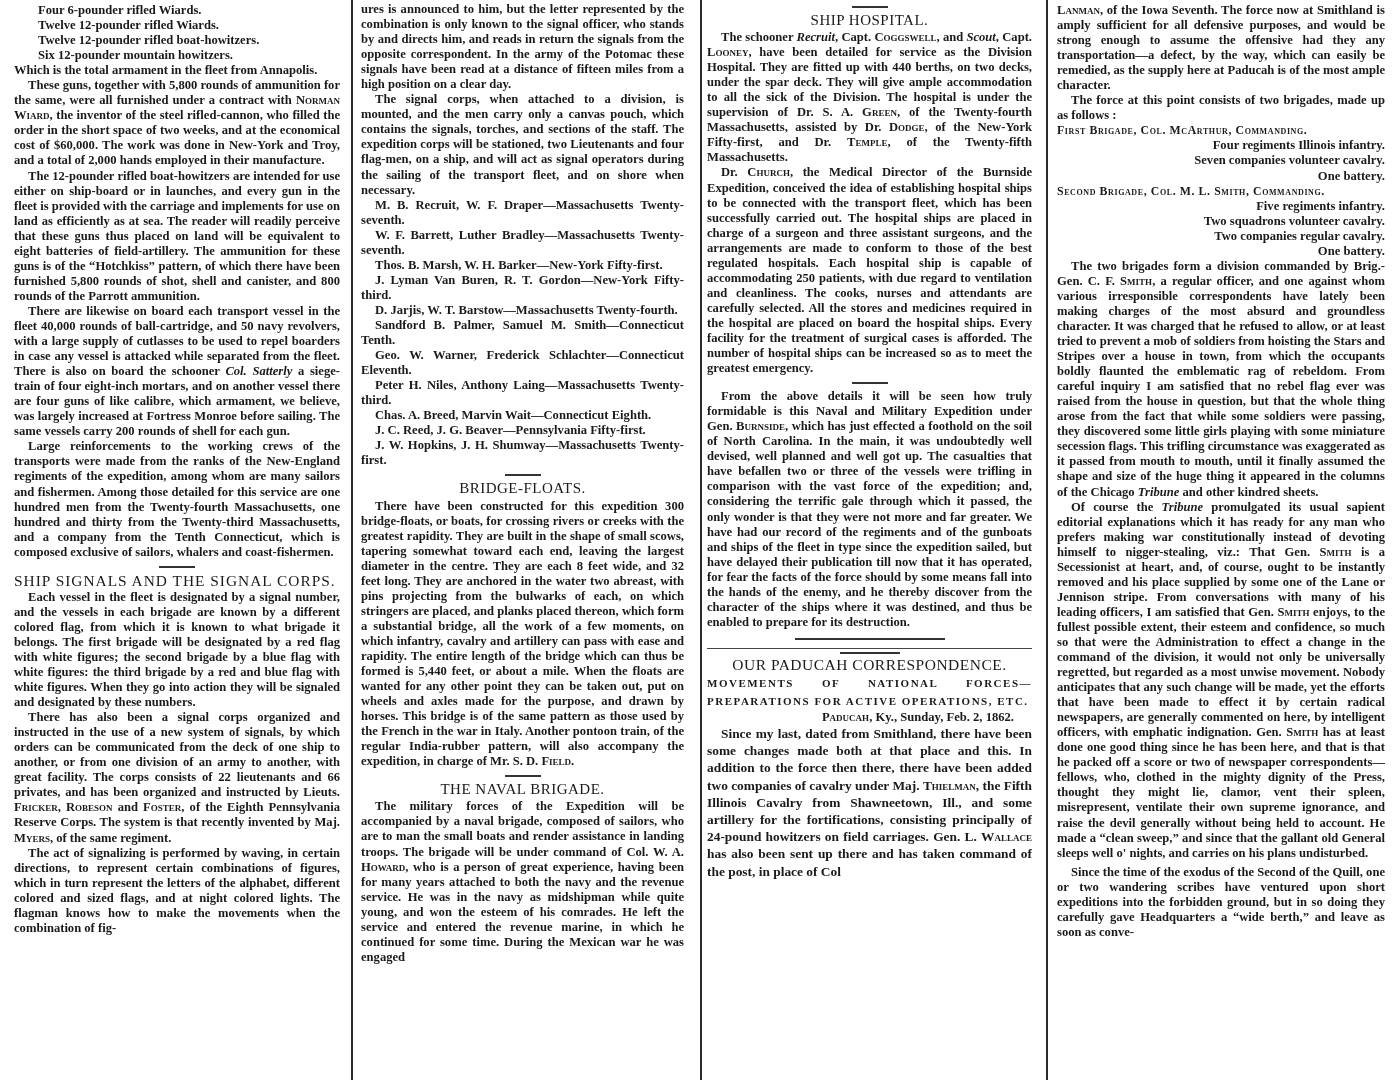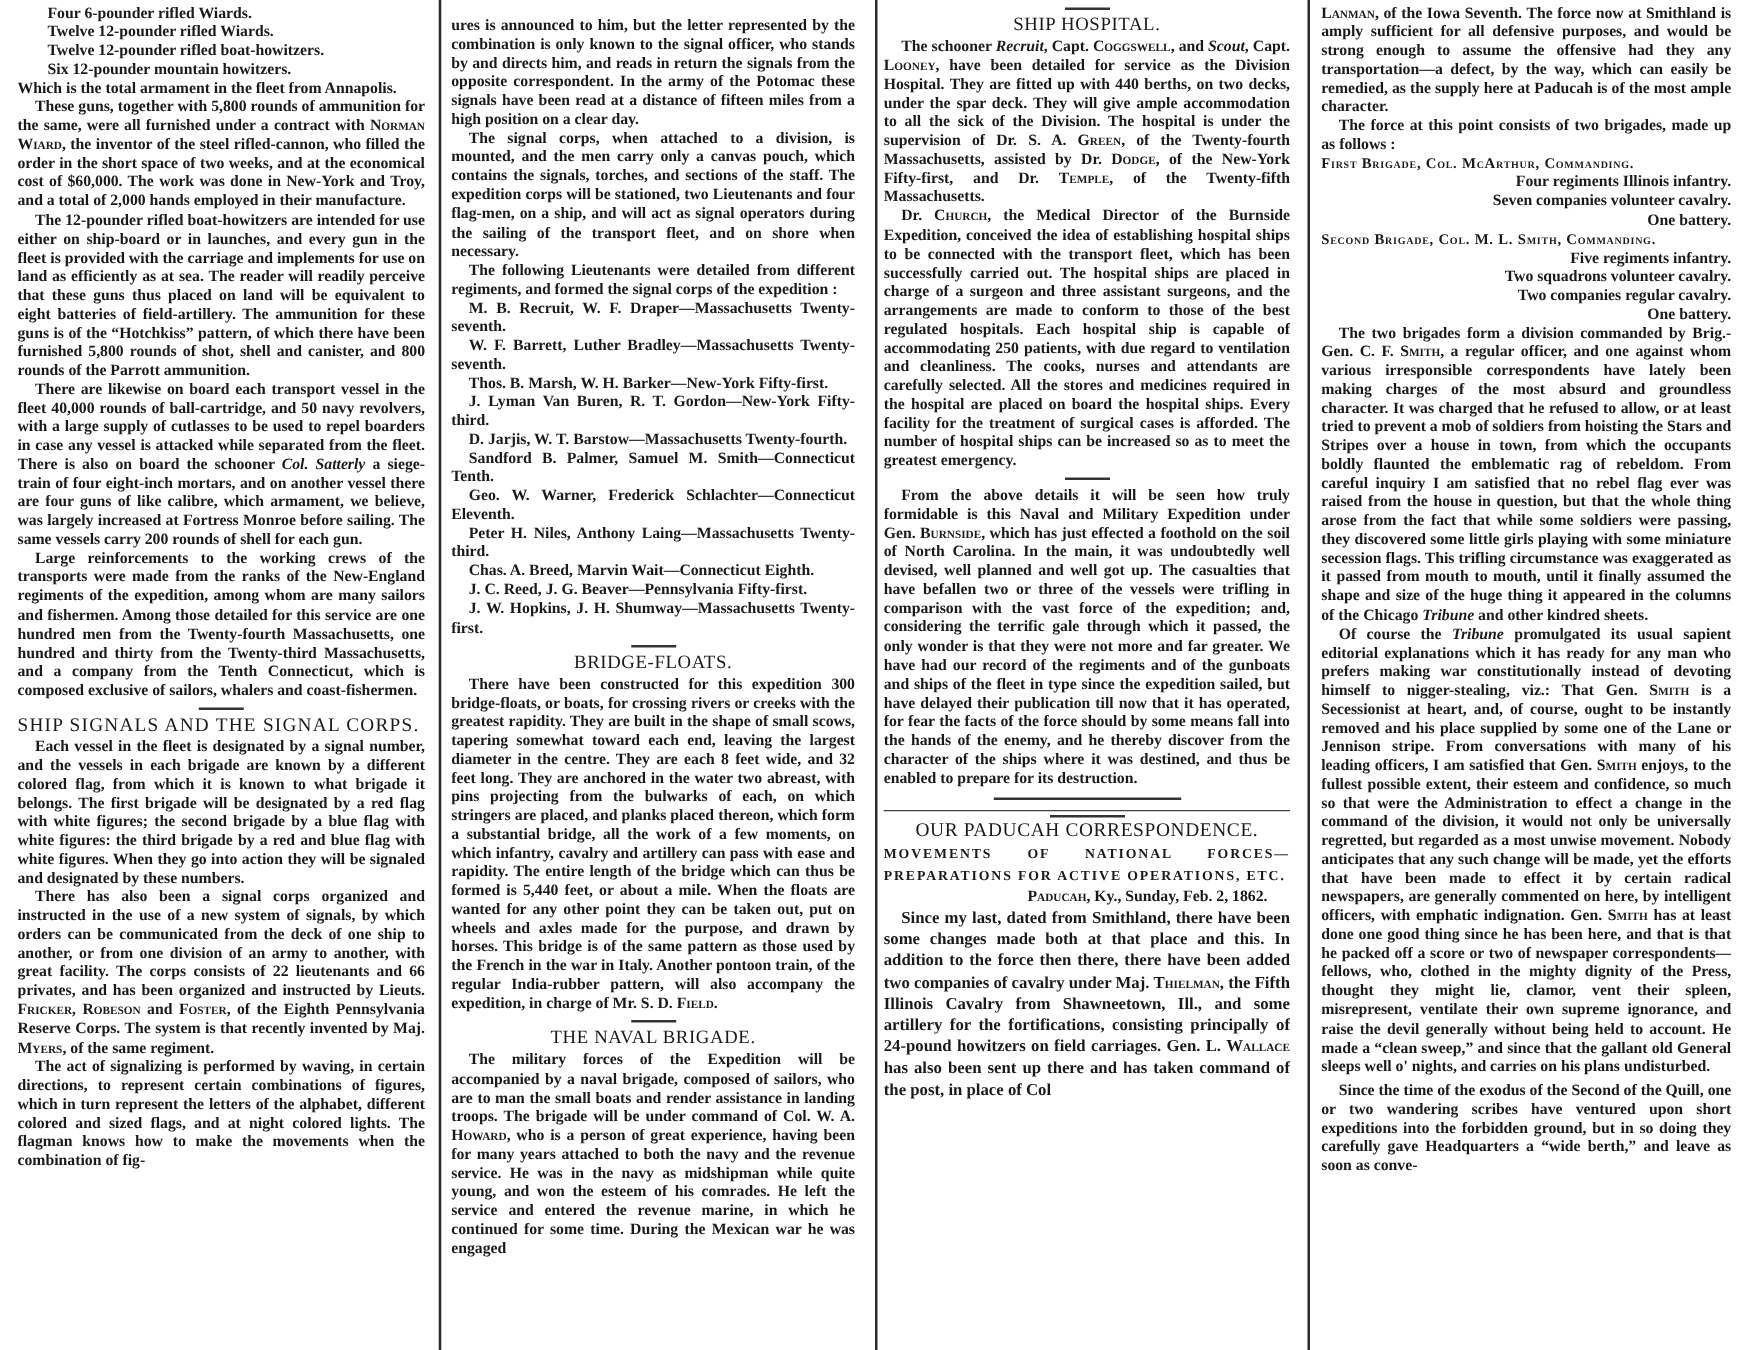--- a/index.html
+++ b/index.html
@@ -65,23 +65,22 @@
     <p><span>There are likewise on board each transport vessel in the fleet 40,000 rounds of ball-cartridge, and 50 navy revolvers, with a large supply of cutlasses to be used to repel boarders in case any vessel is attacked while separated from the fleet. There is also on board the schooner </span><i>Col. Satterly</i><span> a siege-train of four eight-inch mortars, and on another vessel there are four guns of like calibre, which armament, we believe, was largely increased at Fortress Monroe before sailing. The same vessels carry 200 rounds of shell for each gun.</span></p>
     <p>Large reinforcements to the working crews of the transports were made from the ranks of the New-England regiments of the expedition, among whom are many sailors and fishermen. Among those detailed for this service are one hundred men from the Twenty-fourth Massachusetts, one hundred and thirty from the Twenty-third Massachusetts, and a company from the Tenth Connecticut, which is composed exclusive of sailors, whalers and coast-fishermen.</p>
     <div class="sep"></div>
     <div class="hd left" style="font-size:15.4px;letter-spacing:1px;">SHIP SIGNALS AND THE SIGNAL CORPS.</div>
     <p>Each vessel in the fleet is designated by a signal number, and the vessels in each brigade are known by a different colored flag, from which it is known to what brigade it belongs. The first brigade will be designated by a red flag with white figures; the second brigade by a blue flag with white figures: the third brigade by a red and blue flag with white figures. When they go into action they will be signaled and designated by these numbers.</p>
     <p><span>There has also been a signal corps organized and instructed in the use of a new system of signals, by which orders can be communicated from the deck of one ship to another, or from one division of an army to another, with great facility. The corps consists of 22 lieutenants and 66 privates, and has been organized and instructed by Lieuts. </span><span class="sc">Fricker, Robeson</span><span> and </span><span class="sc">Foster</span><span>, of the Eighth Pennsylvania Reserve Corps. The system is that recently invented by Maj. </span><span class="sc">Myers</span><span>, of the same regiment.</span></p>
     <p>The act of signalizing is performed by waving, in certain directions, to represent certain combinations of figures, which in turn represent the letters of the alphabet, different colored and sized flags, and at night colored lights. The flagman knows how to make the movements when the combination of fig-</p>
   </div>
 
   <div class="col" id="c2">
-    <p class="noindent" style="margin-top:13px;">ures is announced to him, but the letter represented by the combination is only known to the signal officer, who stands by and directs him, and reads in return the signals from the opposite correspondent. In the army of the Potomac these signals have been read at a distance of fifteen miles from a high position on a clear day.</p>
+    <p class="noindent" style="margin-top:2px;">ures is announced to him, but the letter represented by the combination is only known to the signal officer, who stands by and directs him, and reads in return the signals from the opposite correspondent. In the army of the Potomac these signals have been read at a distance of fifteen miles from a high position on a clear day.</p>
     <p>The signal corps, when attached to a division, is mounted, and the men carry only a canvas pouch, which contains the signals, torches, and sections of the staff. The expedition corps will be stationed, two Lieutenants and four flag-men, on a ship, and will act as signal operators during the sailing of the transport fleet, and on shore when necessary.</p>
-    <p>The following Lieutenants were detailed from different regiments, and formed the signal corps of the expedition :</p>
     <div>
       <p>M. B. Recruit, W. F. Draper—Massachusetts Twenty-seventh.</p>
       <p>W. F. Barrett, Luther Bradley—Massachusetts Twenty-seventh.</p>
       <p>Thos. B. Marsh, W. H. Barker—New-York Fifty-first.</p>
       <p>J. Lyman Van Buren, R. T. Gordon—New-York Fifty-third.</p>
       <p>D. Jarjis, W. T. Barstow—Massachusetts Twenty-fourth.</p>
       <p>Sandford B. Palmer, Samuel M. Smith—Connecticut Tenth.</p>
       <p>Geo. W. Warner, Frederick Schlachter—Connecticut Eleventh.</p>
       <p>Peter H. Niles, Anthony Laing—Massachusetts Twenty-third.</p>
       <p>Chas. A. Breed, Marvin Wait—Connecticut Eighth.</p>

